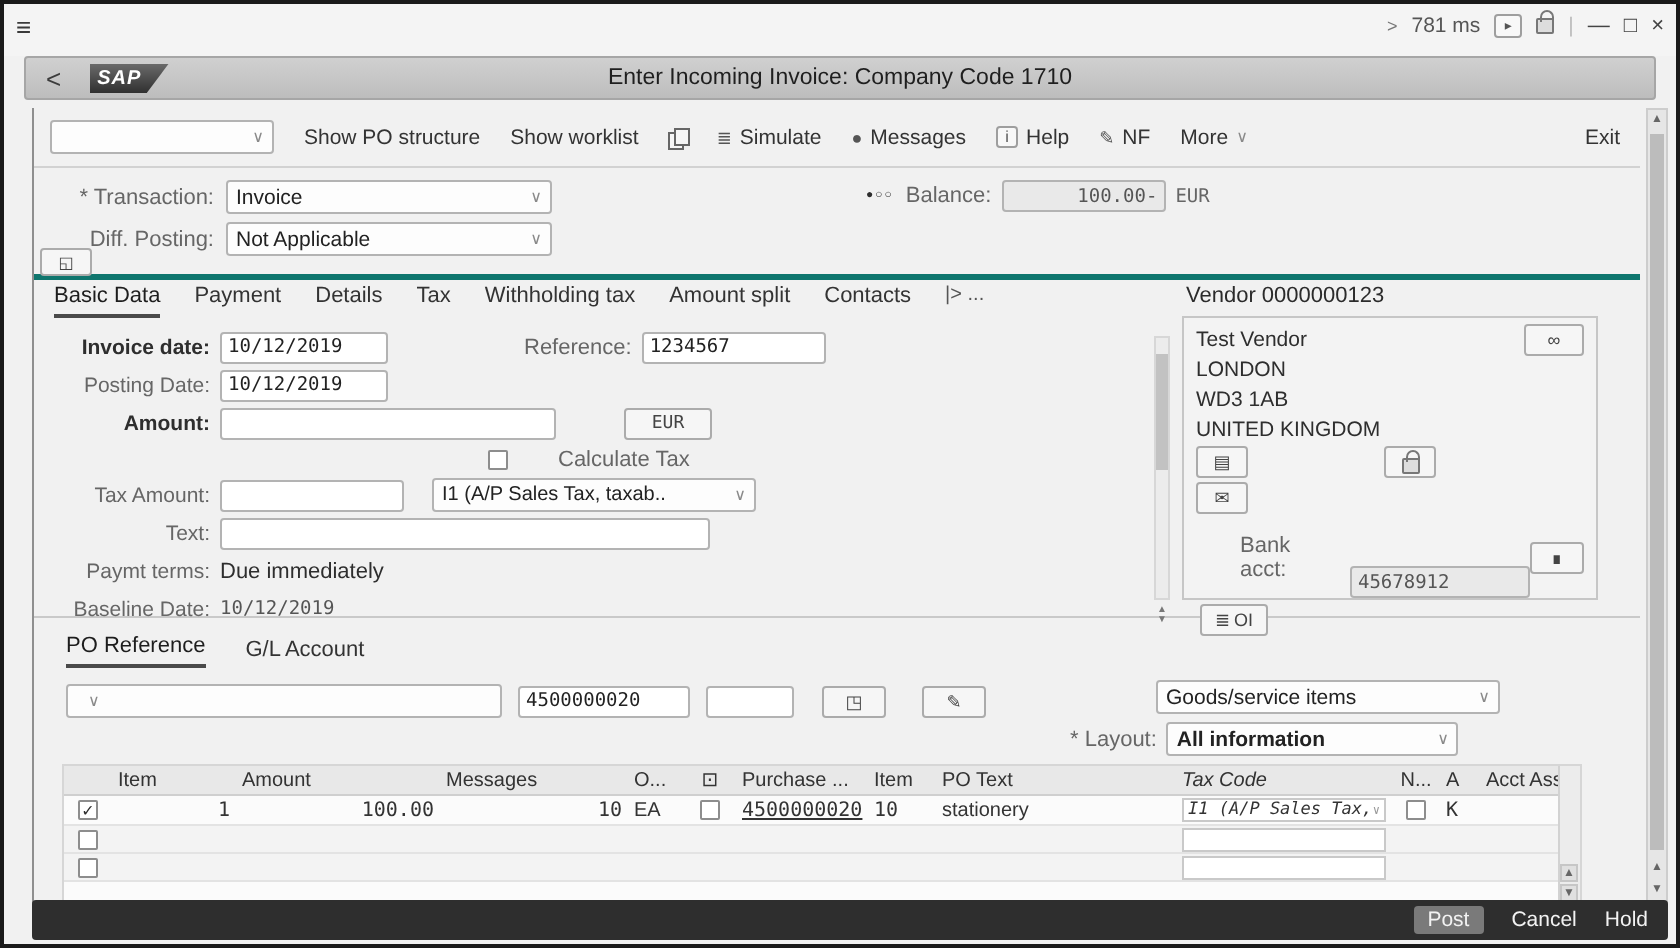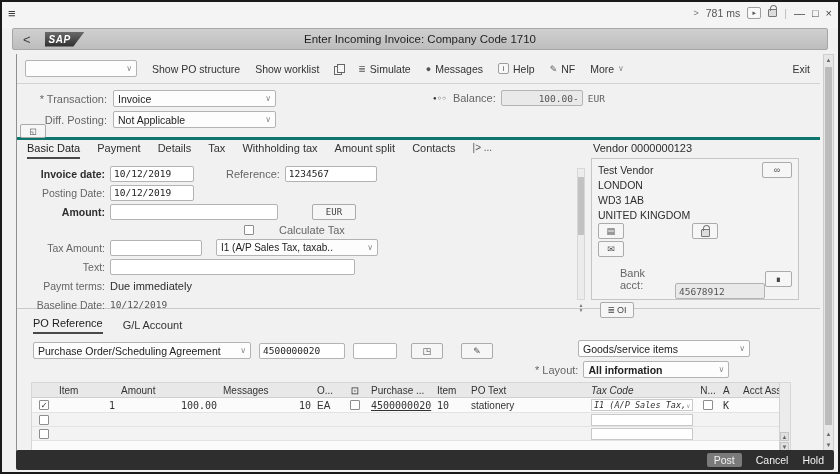--- a/index.html
+++ b/index.html
@@ -237,21 +237,21 @@
         <span class="tab-overflow">|&gt; ...</span>
       </div>
       <span class="vendor-heading">Vendor 0000000123</span>
 
       <div class="fields">
         <div class="frow">
           <span class="flabel lbl req">Invoice date:</span>
           <span class="input mono" style="width:84px;">
               <span>10/12/2019</span>
             </span>
-          <span class="lbl" style="margin-left:32px; margin-right:5px;">Reference:</span>
+          <span class="lbl" style="margin-left:68px; margin-right:5px;">Reference:</span>
           <span class="input mono" style="width:92px;">
               <span>1234567</span>
             </span>
         </div>
         <div class="frow">
           <span class="flabel lbl">Posting Date:</span>
           <span class="input mono" style="width:84px;">
               <span>10/12/2019</span>
             </span>
         </div>
@@ -342,21 +342,20 @@
     </div>
 
     <div class="po-tabs">
       <span class="tab active">PO Reference</span>
       <span class="tab">G/L Account</span>
     </div>
 
     <div class="po-row">
       <div style="position:absolute; left:16px; top:6px; display:flex; align-items:center; gap:8px;">
         <span class="select" style="width:218px; font-size:10.5px;">
-          <span>Purchase Order/Scheduling Agreement</span>
           <span class="caret">∨</span>
         </span>
         <span class="input mono" style="width:86px;">
             <span>4500000020</span>
           </span>
         <span class="input mono" style="width:44px;">
             <span></span>
           </span>
         <span class="sbtn" style="width:32px; margin-left:6px;">
             <span>◳</span>

